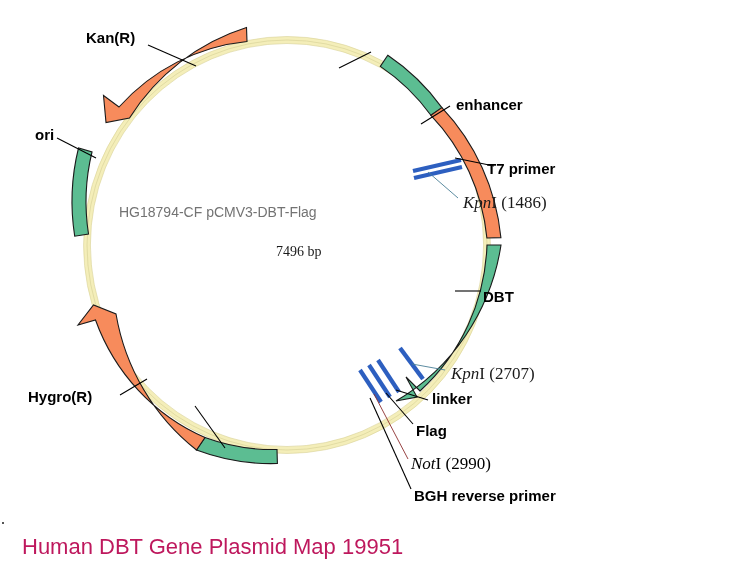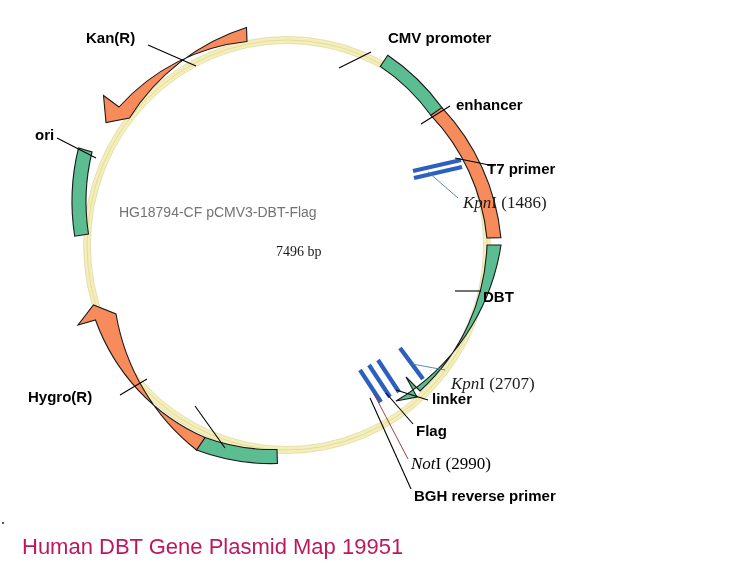--- a/index.html
+++ b/index.html
@@ -129,21 +129,20 @@
       <line x1="458" y1="198" x2="428" y2="172"></line>
       <line x1="445" y1="370" x2="412" y2="364"></line>
     </g>
     <g>
       <line x1="408" y1="459" x2="374" y2="394" stroke="#8c2f2f" stroke-width="0.9"></line>
     </g>
   </svg>
 
   <div class="lbl lbl-bold" style="left:86px;top:29px;">Kan(R)</div>
 
-  <div class="lbl lbl-bold" style="left:388px;top:29px;">CMV promoter</div>
 
   <div class="lbl lbl-bold" style="left:456px;top:96px;">enhancer</div>
 
   <div class="lbl lbl-bold" style="left:487px;top:160px;">T7 primer</div>
 
   <div class="lbl lbl-bold" style="left:35px;top:126px;">ori</div>
 
   <div class="lbl lbl-bold" style="left:483px;top:288px;">DBT</div>
 
   <div class="lbl lbl-bold" style="left:432px;top:390px;">linker</div>
@@ -153,21 +152,21 @@
   <div class="lbl lbl-bold" style="left:414px;top:487px;">BGH reverse primer</div>
 
 
   <div class="lbl lbl-bold" style="left:28px;top:388px;">Hygro(R)</div>
 
   <div class="site" style="left:463px;top:193px;">
     <i>Kpn</i><span>I</span>
     <span>(1486)</span>
   </div>
 
-  <div class="site" style="left:451px;top:374px;">
+  <div class="site" style="left:451px;top:364px;">
     <i>Kpn</i><span>I</span>
     <span>(2707)</span>
   </div>
 
   <div class="site site-red" style="left:411px;top:454px;">
     <i>Not</i><span>I</span>
     <span>(2990)</span>
   </div>
 
   <div class="plasmid-name" style="left:119px;top:204px;">HG18794-CF pCMV3-DBT-Flag</div>

